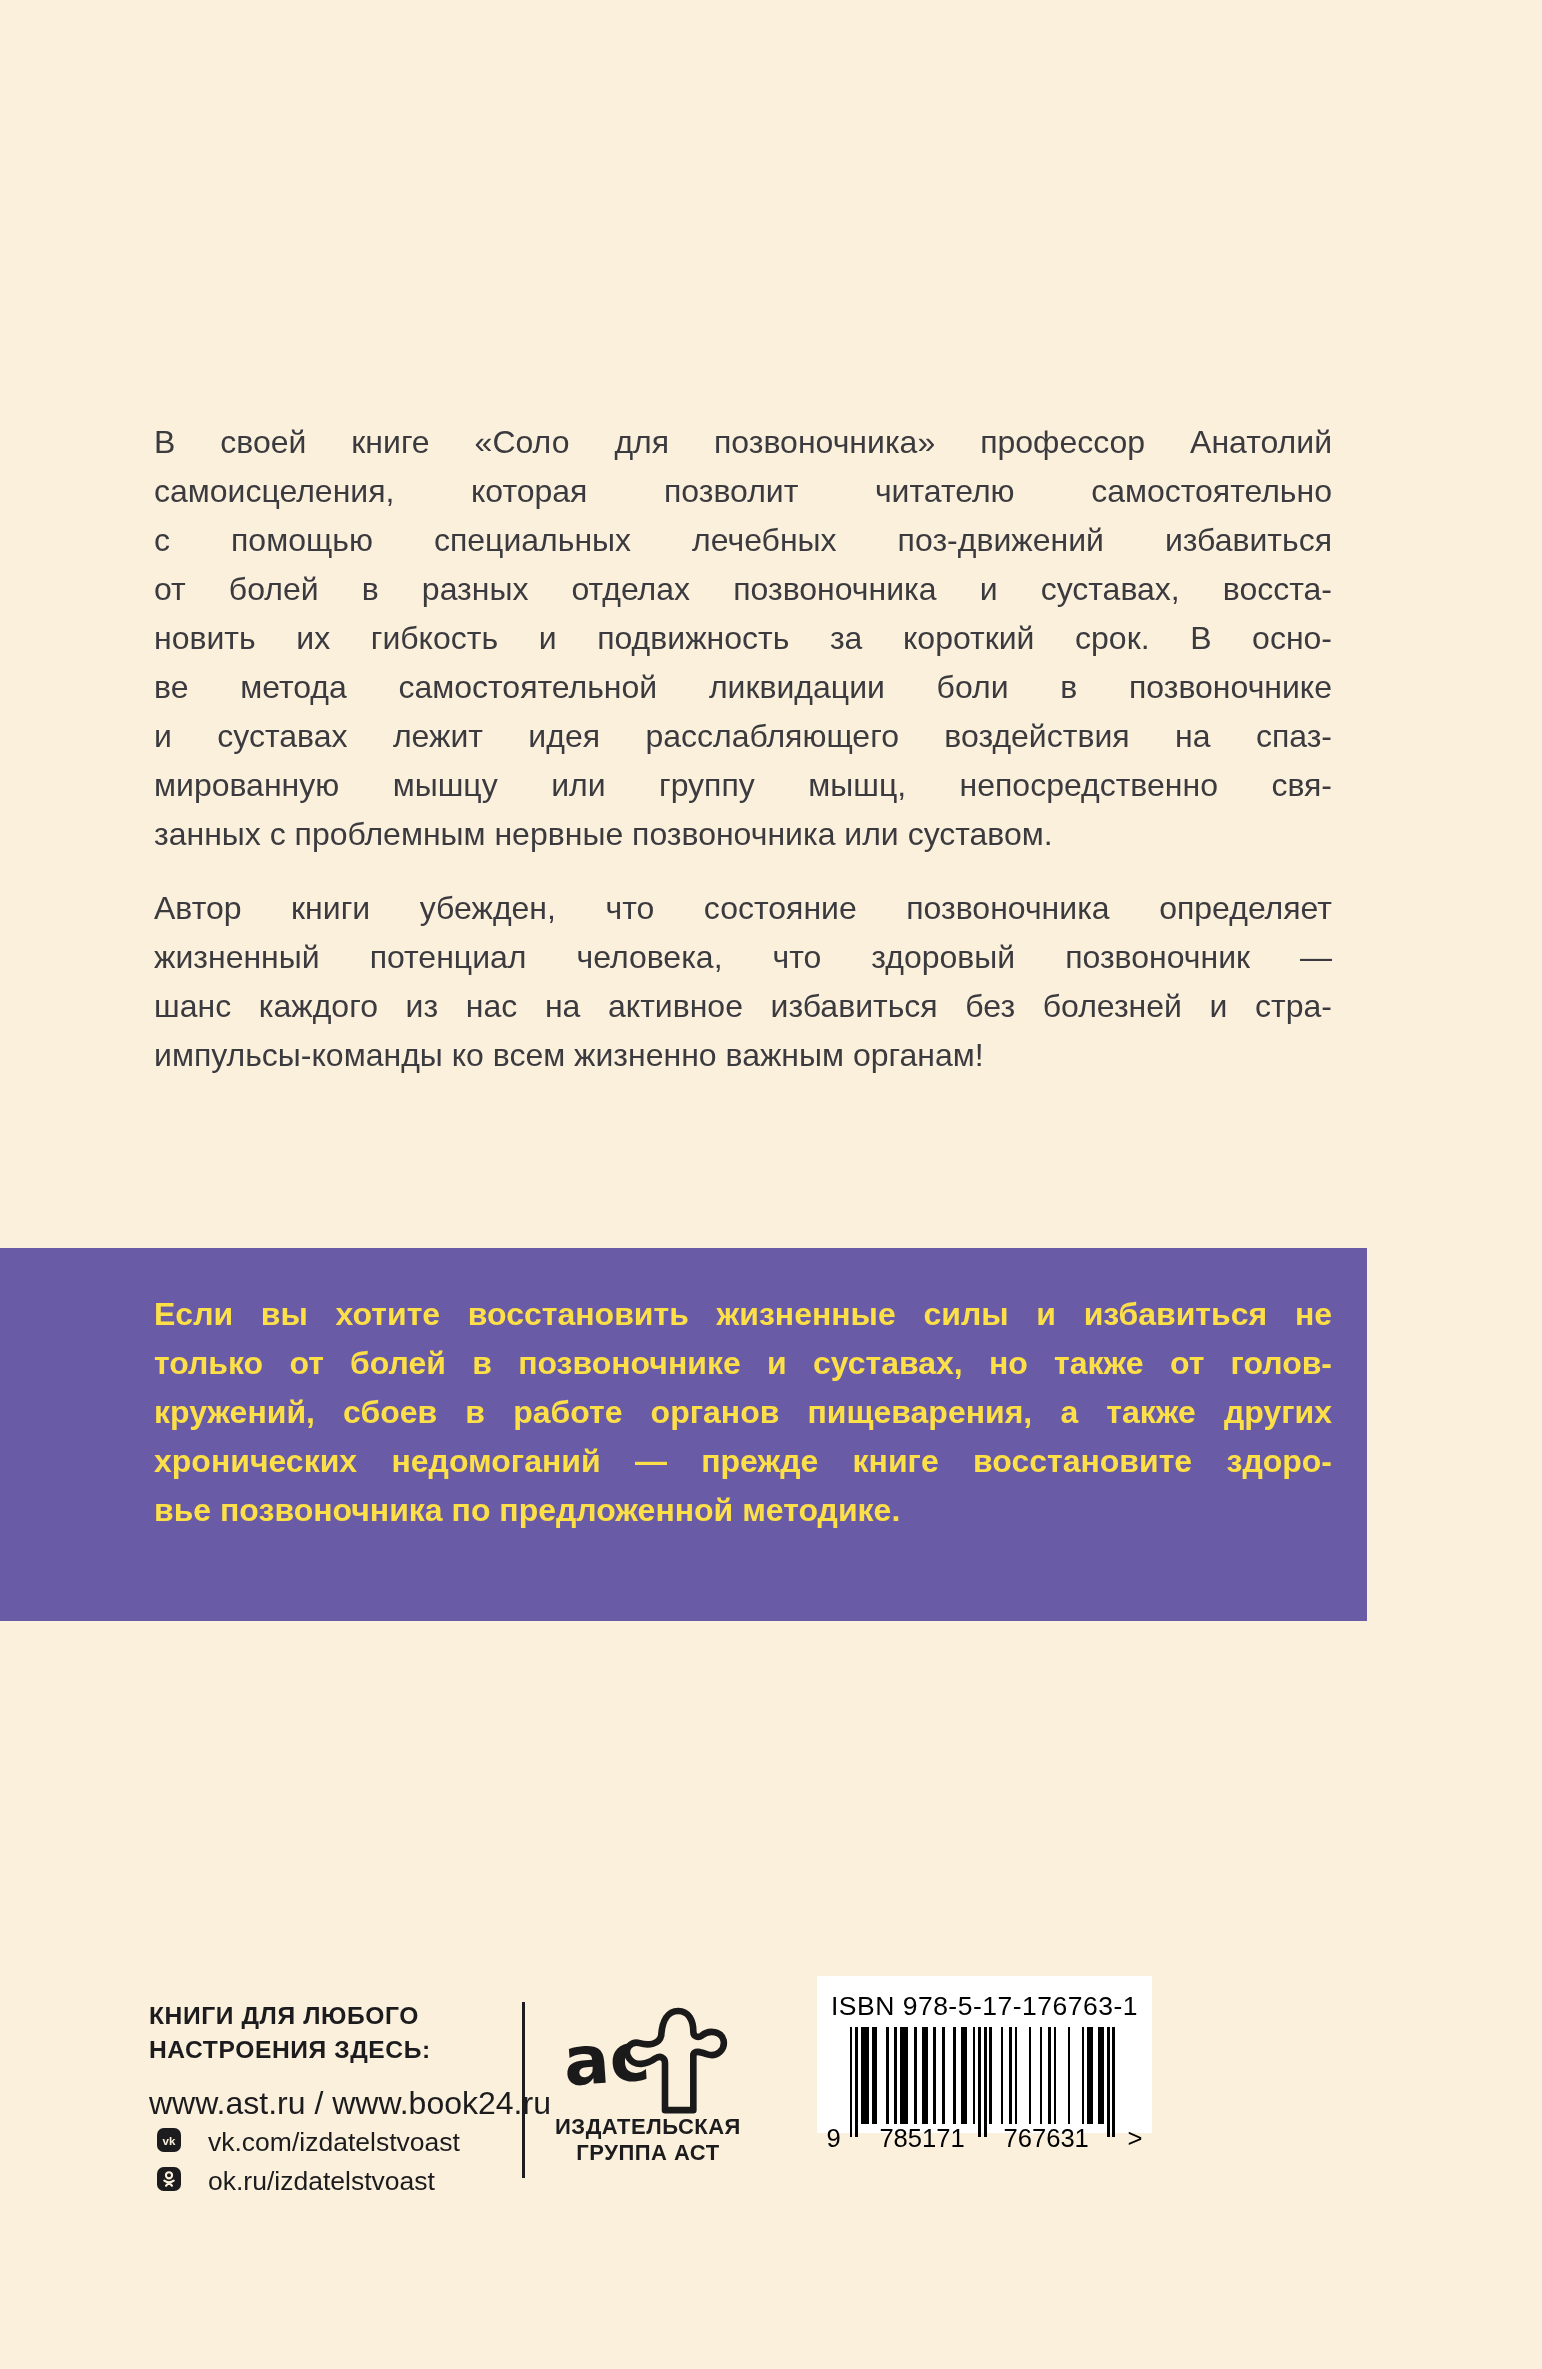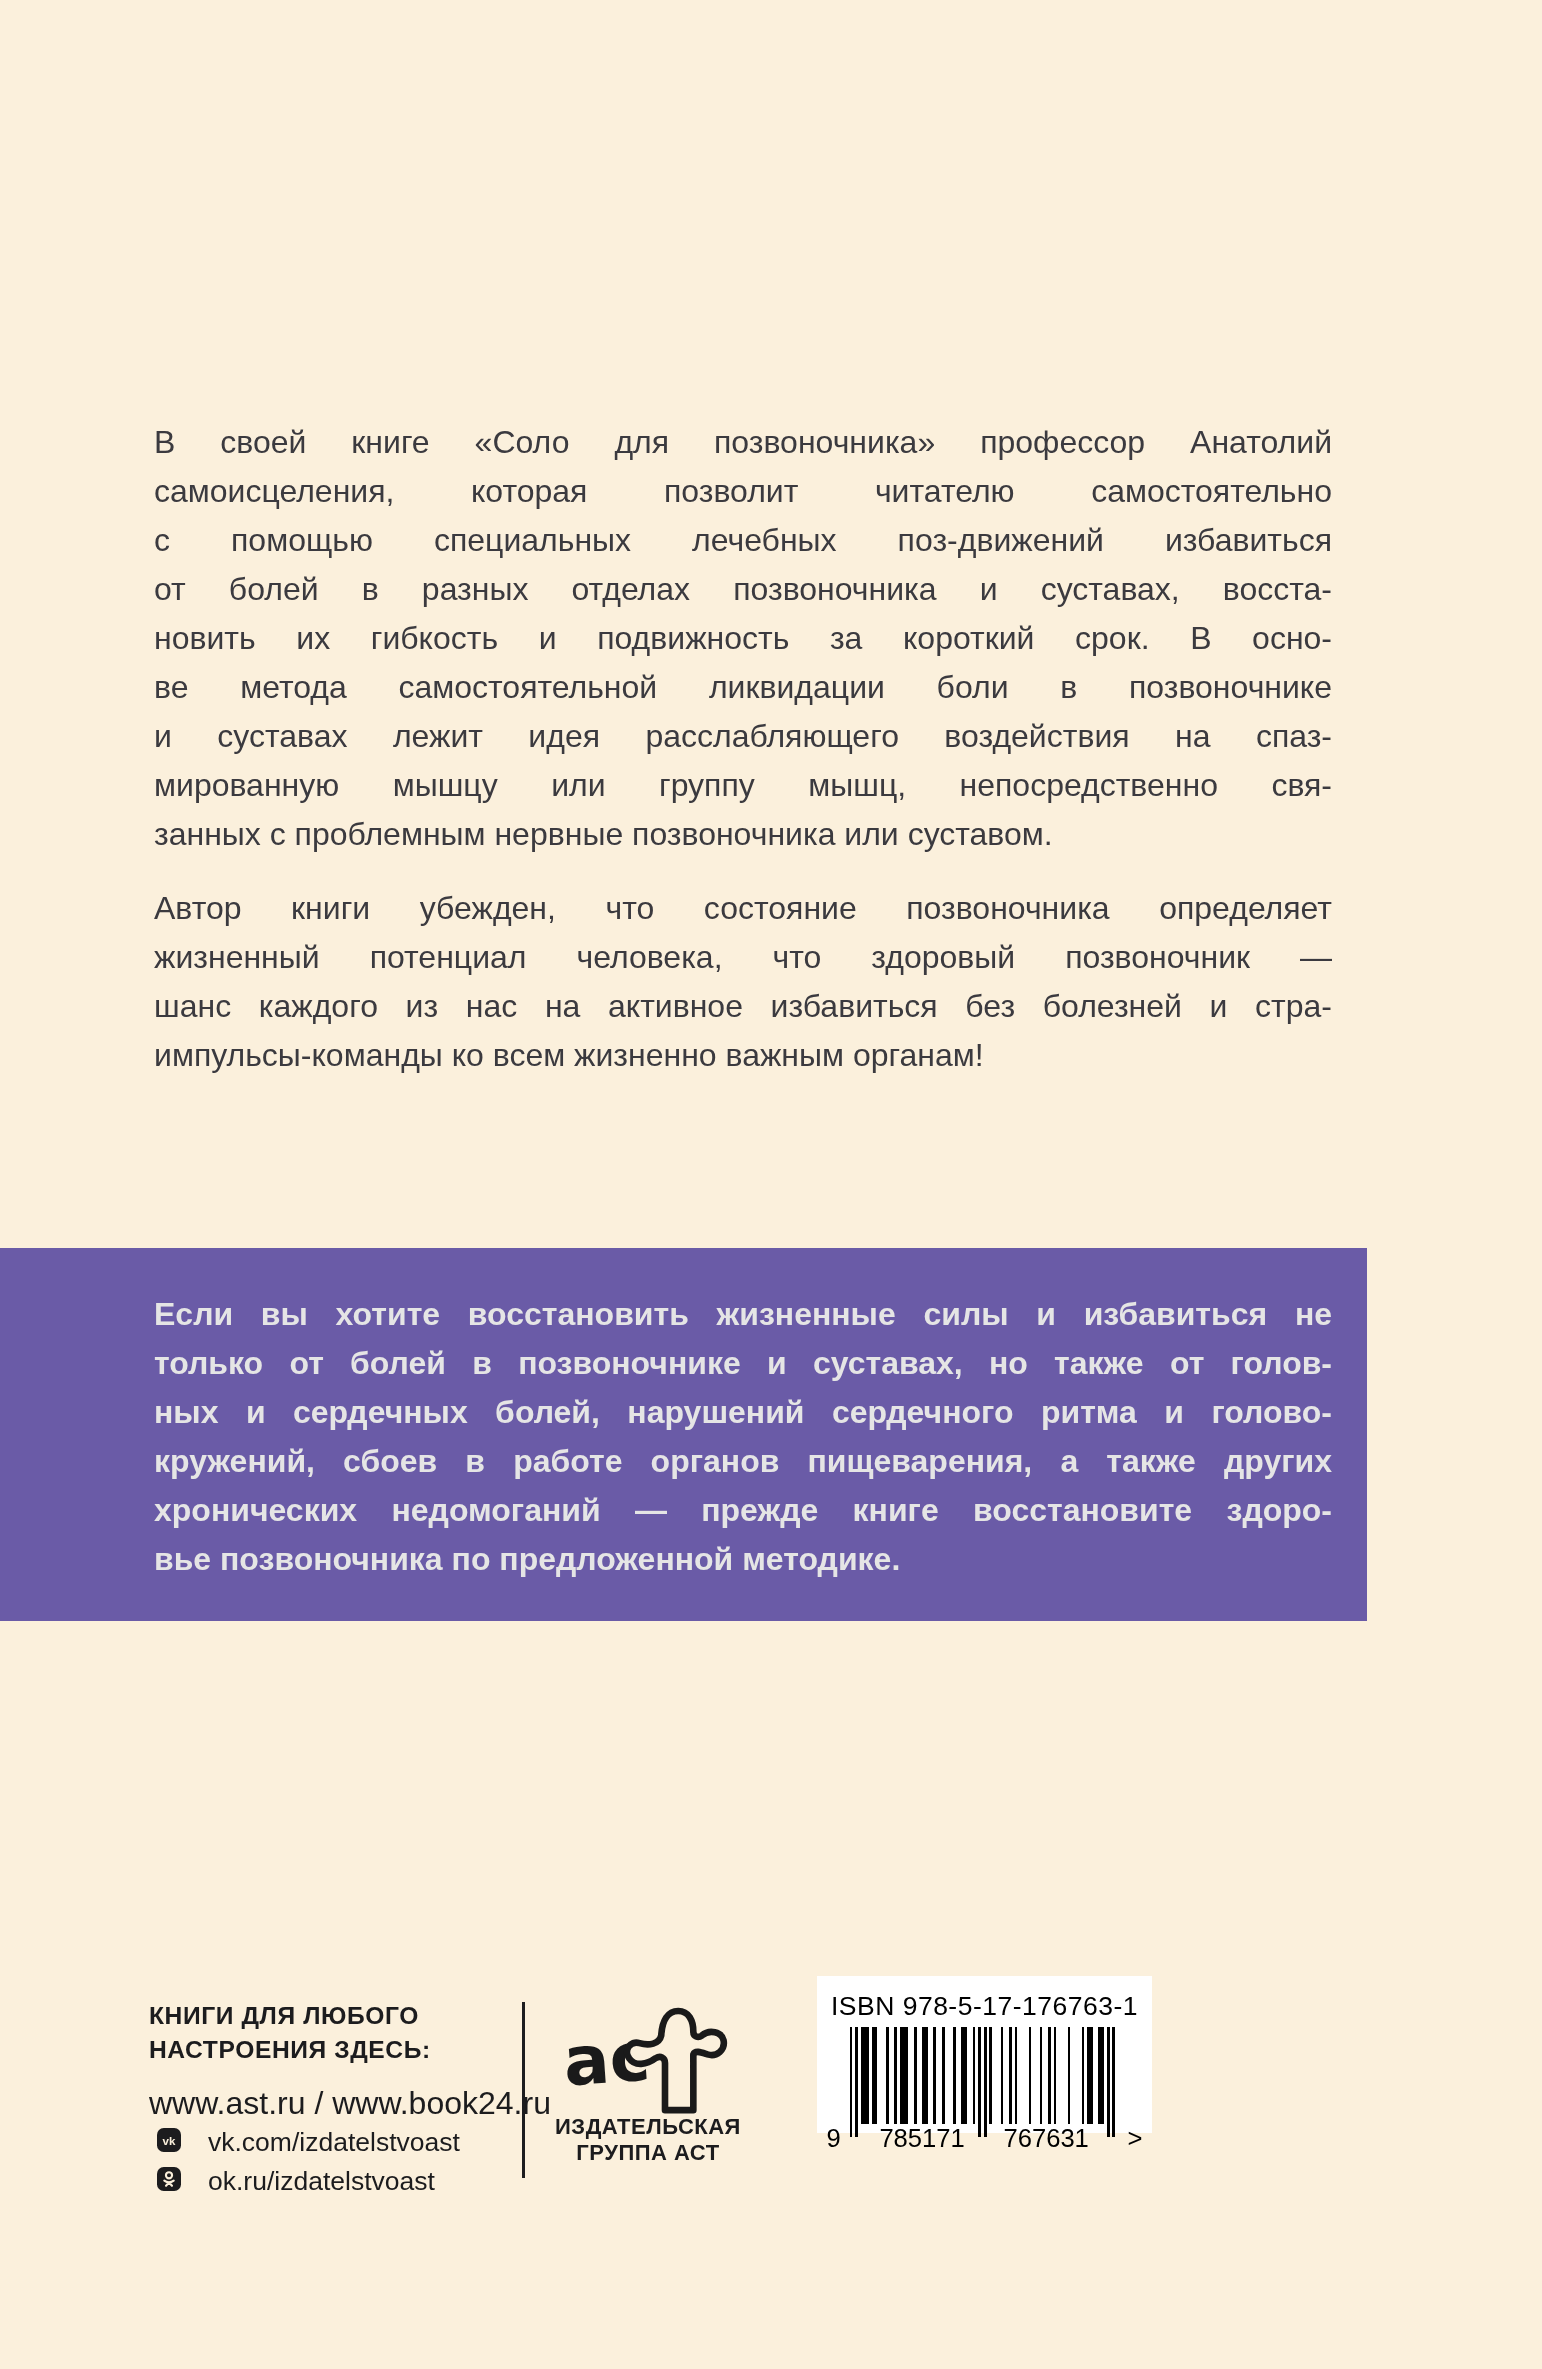--- a/index.html
+++ b/index.html
@@ -17,21 +17,21 @@
   }
   .para{margin:0 0 24.6px 0;}
   .tline{height:49px;line-height:49px;white-space:normal;}
   .justify .tline{text-align:justify;text-align-last:justify;}
   .justify .tline.last{text-align:left;text-align-last:left;}
   
   .highlight{
     position:absolute;left:0;top:1248px;width:1367px;height:373px;
     background:#6a5ba7;box-sizing:border-box;
     padding:42px 35px 0 154px;
-    color:#e5e5e5;font-size:32px;font-weight:700;
+    color:#fde047;font-size:32px;font-weight:700;
   }
   .highlight .para{margin:0;}
   
   .footer-left{position:absolute;left:149px;top:1999px;color:#1c1c1e;}
   .slogan-line{font-size:24.6px;font-weight:800;line-height:34px;letter-spacing:0.6px;}
   .sites{font-size:32px;line-height:30px;margin-top:21px;}
   .social-row{display:flex;align-items:flex-start;gap:27px;margin-top:10.4px;font-size:26.5px;line-height:28px;margin-left:8px;}
   .sicon{width:24px;height:24px;flex:0 0 24px;}
   .vdivider{position:absolute;left:522px;top:2002px;width:2.8px;height:176px;background:#1d1d1f;}
   .footer-center{position:absolute;left:544px;top:1993px;width:208px;text-align:center;color:#1c1c1e;}
@@ -71,21 +71,20 @@
         <div class="tline">жизненный потенциал человека, что здоровый позвоночник —</div>
         <div class="tline">шанс каждого из нас на активное избавиться без болезней и стра-</div>
         <div class="tline last">импульсы-команды ко всем жизненно важным органам!</div>
       </div>
   </section>
 
   <section class="highlight">
     <div class="para justify">
         <div class="tline">Если вы хотите восстановить жизненные силы и избавиться не</div>
         <div class="tline">только от болей в позвоночнике и суставах, но также от голов-</div>
-        <div class="tline">ных и сердечных болей, нарушений сердечного ритма и голово-</div>
         <div class="tline">кружений, сбоев в работе органов пищеварения, а также других</div>
         <div class="tline">хронических недомоганий — прежде книге восстановите здоро-</div>
         <div class="tline last">вье позвоночника по предложенной методике.</div>
       </div>
   </section>
 
   <div class="footer-left">
     <div class="slogan-line">КНИГИ ДЛЯ ЛЮБОГО</div>
     <div class="slogan-line">НАСТРОЕНИЯ ЗДЕСЬ:</div>
     <div class="sites">www.ast.ru / www.book24.ru</div>

